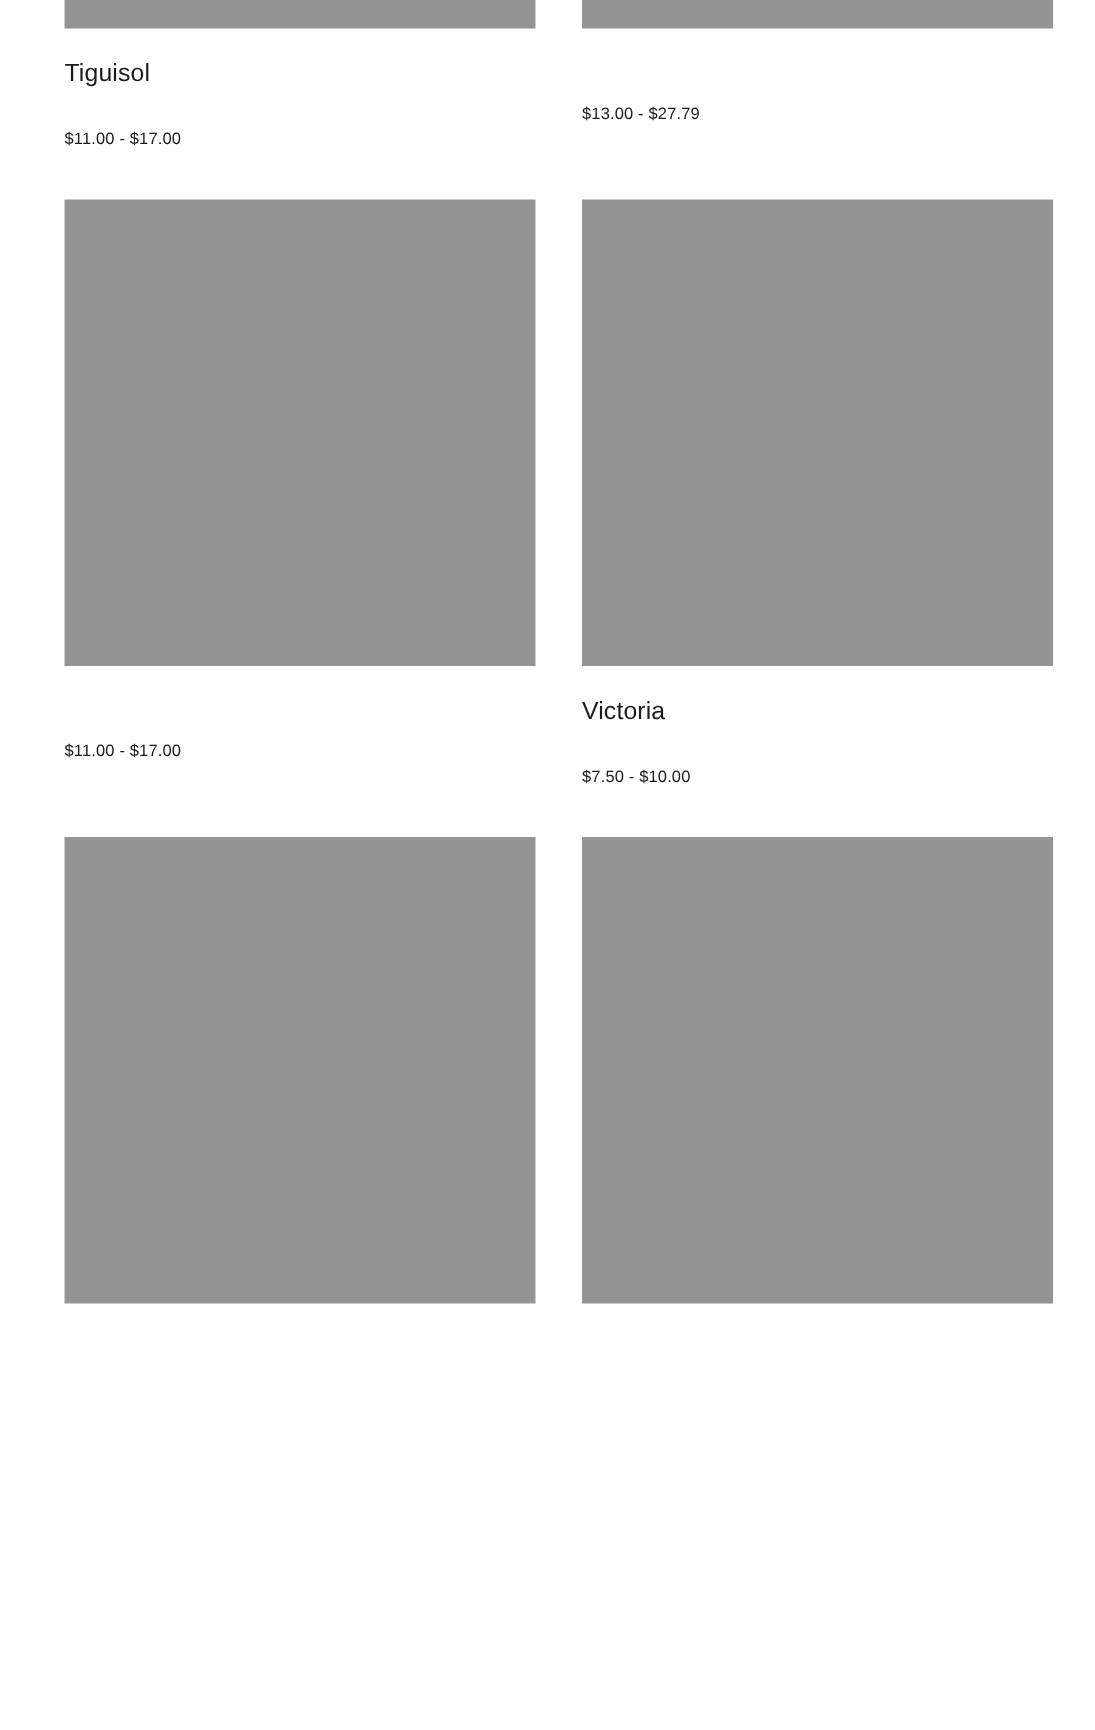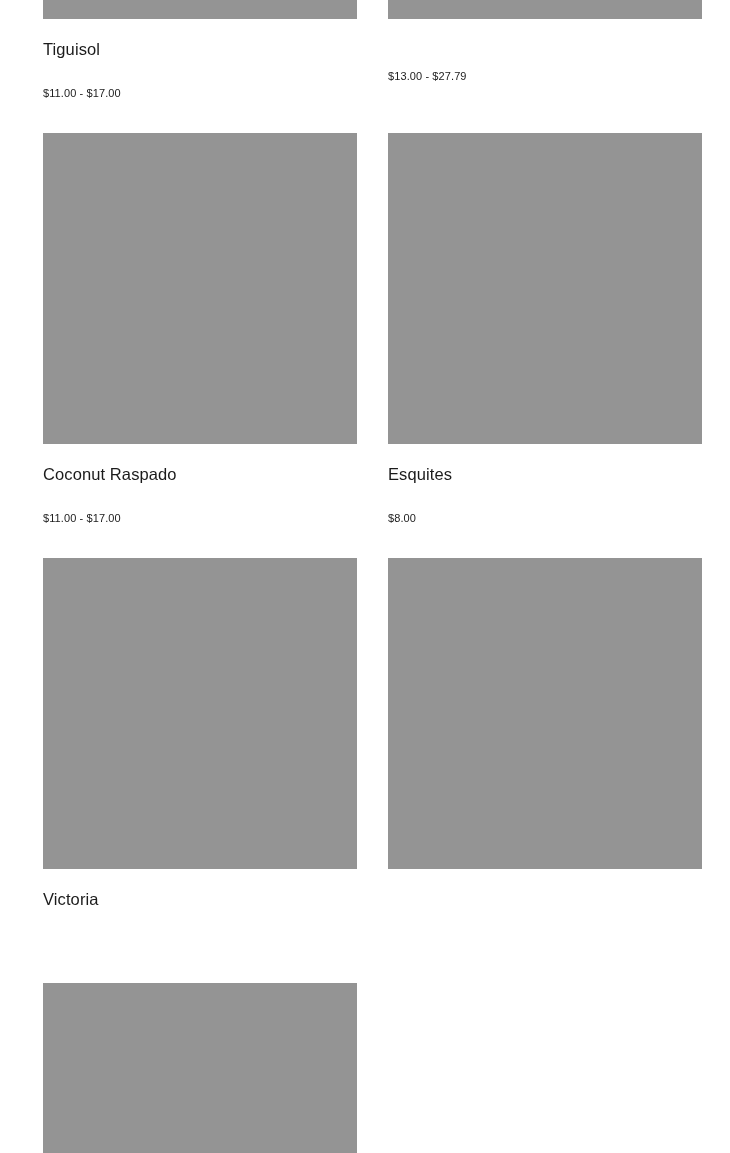--- a/index.html
+++ b/index.html
@@ -79,34 +79,29 @@
     <p class="product-price">$11.00 - $17.00</p>
   </article>
 
   <article class="product-card">
     <div class="product-thumb"></div>
     <p class="product-price">$13.00 - $27.79</p>
   </article>
 
   <article class="product-card">
     <div class="product-thumb"></div>
-    <p class="product-title">Coconut Raspado</p>
     <p class="product-price">$11.00 - $17.00</p>
   </article>
 
 
-  <article class="product-card">
-    <div class="product-thumb"></div>
-    <p class="product-title">Esquites</p>
-    <p class="product-price">$8.00</p>
-  </article>
 
   <article class="product-card">
     <div class="product-thumb"></div>
     <p class="product-title">Victoria</p>
+    <p class="product-price">$7.50 - $10.00</p>
   </article>
 
   <article class="product-card">
     <div class="product-thumb"></div>
     <p class="product-title"></p>
     <p class="product-price"></p>
   </article>
 
   <article class="product-card">
     <div class="product-thumb"></div>

